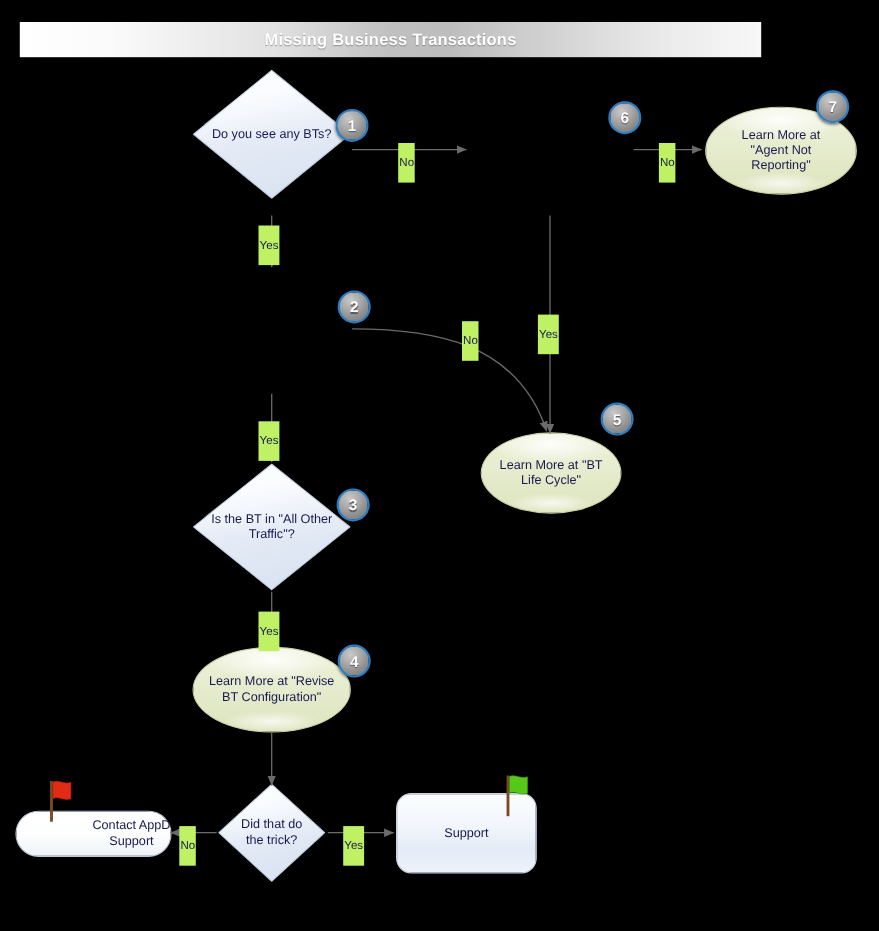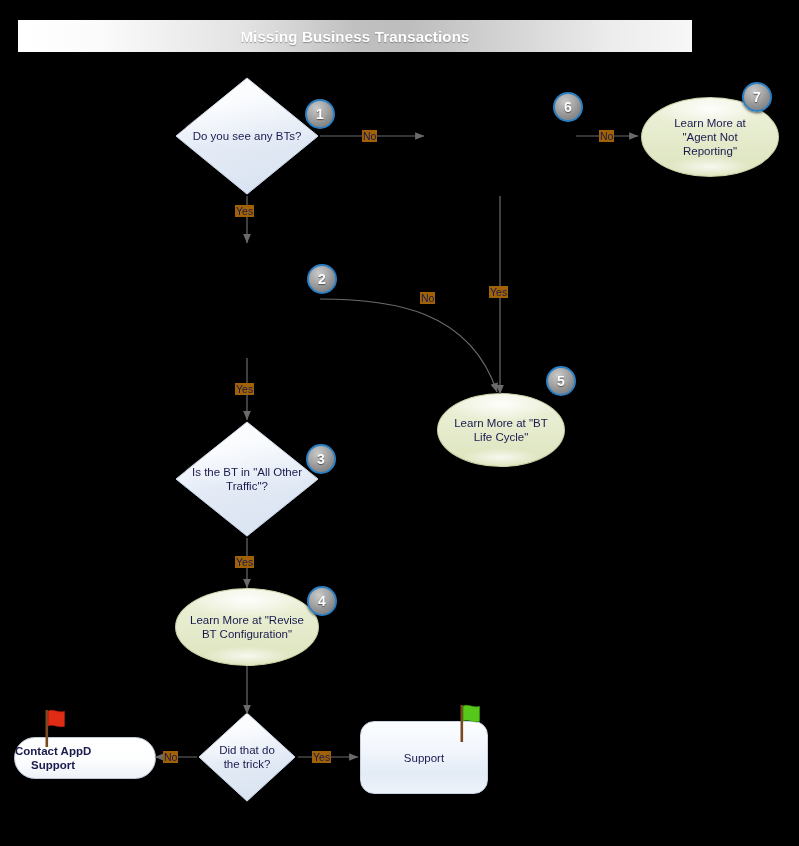--- a/index.html
+++ b/index.html
@@ -119,26 +119,25 @@
     font-size: 11.5px;
     line-height: 14px;
     font-family: "Liberation Sans", sans-serif;
     white-space: pre-line;
   }
 
   
   .pill {
     display: flex;
     align-items: center;
-    justify-content: flex-start;
+    justify-content: flex-end;
     border-radius: 999px;
     background: linear-gradient(to bottom, #ffffff 0%, #fdfefe 52%, #eef2f8 100%);
     border: 1px solid #bcc8d8;
     box-shadow: 0 2px 4px rgba(0,0,0,0.5);
-    font-weight: bold;
   }
   .pill .pill-label {
     text-align: center;
     color: #1a1a4e;
     font-size: 11.5px;
     line-height: 14px;
     font-family: "Liberation Sans", sans-serif;
     white-space: pre-line;
   }
 
@@ -162,26 +161,26 @@
     font-size: 14px;
     font-weight: bold;
     line-height: 1;
     font-family: "Liberation Sans", sans-serif;
     text-shadow: 0 1px 1px rgba(60,60,60,0.8);
   }
 
   
   .edge-label {
     position: absolute;
-    background: #a16207;
+    background: #bef264;
     color: #1a1a4e;
     font-size: 10.5px;
     line-height: 12px;
     font-family: "Liberation Sans", sans-serif;
-    padding: 0 1px;
+    padding: 12px 1px;
     z-index: 15;
     white-space: nowrap;
   }
 
   
   #edges {
     position: absolute;
     left: 0; top: 0;
     width: 799px;
     height: 846px;
@@ -239,21 +238,21 @@
 
     <path d="M247,538 L247,588" stroke="#6b6b6b" stroke-width="1.2" fill="none" marker-end="url(#arrow)"></path>
 
     <path d="M247,666 L247,714" stroke="#6b6b6b" stroke-width="1.2" fill="none" marker-end="url(#arrow)"></path>
 
     <path d="M197,757 L155,757" stroke="#6b6b6b" stroke-width="1.2" fill="none" marker-end="url(#arrow)"></path>
 
     <path d="M298,757 L358,757" stroke="#6b6b6b" stroke-width="1.2" fill="none" marker-end="url(#arrow)"></path>
   </svg>
 
-  <div class="node diamond" style="left:173px; top:75px; width:148px; height:122px;">
+  <div class="node diamond" style="left:173px; top:61px; width:148px; height:122px;">
     <svg class="dia-shape" viewBox="0 0 148 122">
       <path d="M74,3 L145,61 L74,119 L3,61 Z" fill="url(#diaGrad)" stroke="#c9d5e6" stroke-width="1" filter="url(#shadow)" stroke-linejoin="round"></path>
       <path d="M74,4 L140,57 C120,74 90,78 60,72 C38,67 20,55 12,52 Z" fill="url(#diaSheen)" opacity="0.55"></path>
     </svg>
     <div class="dia-label">Do you see any BTs?</div>
   </div>
   <div class="badge" style="left:305px; top:99px;">
     <span>1</span>
   </div>
 

